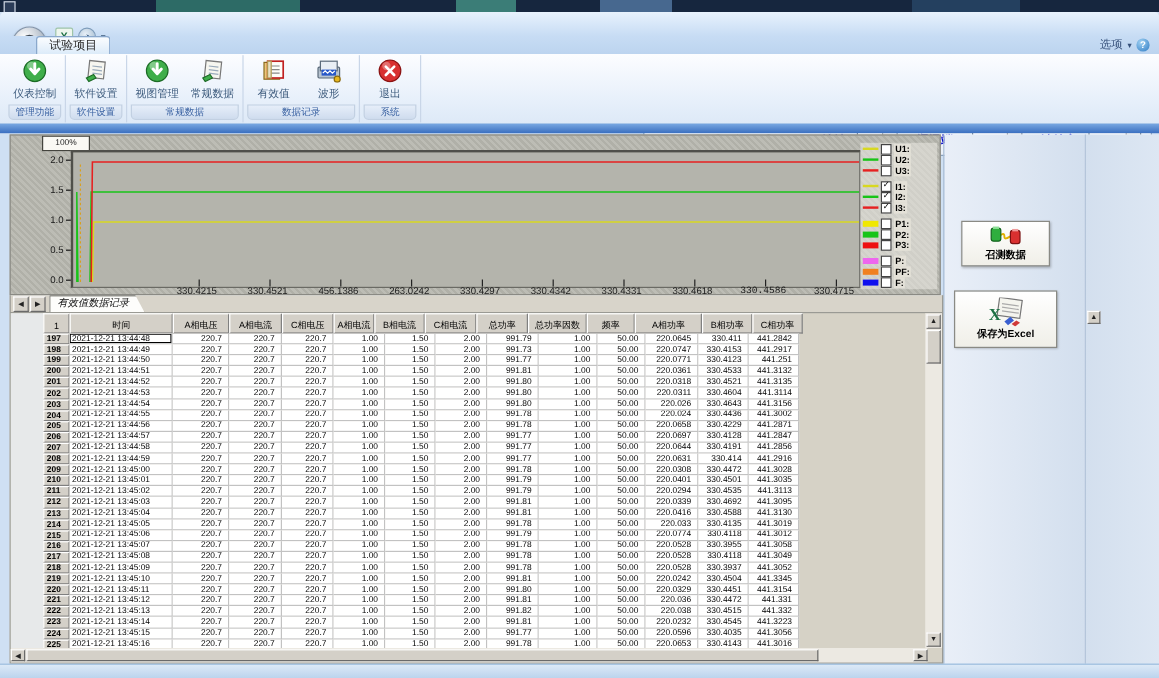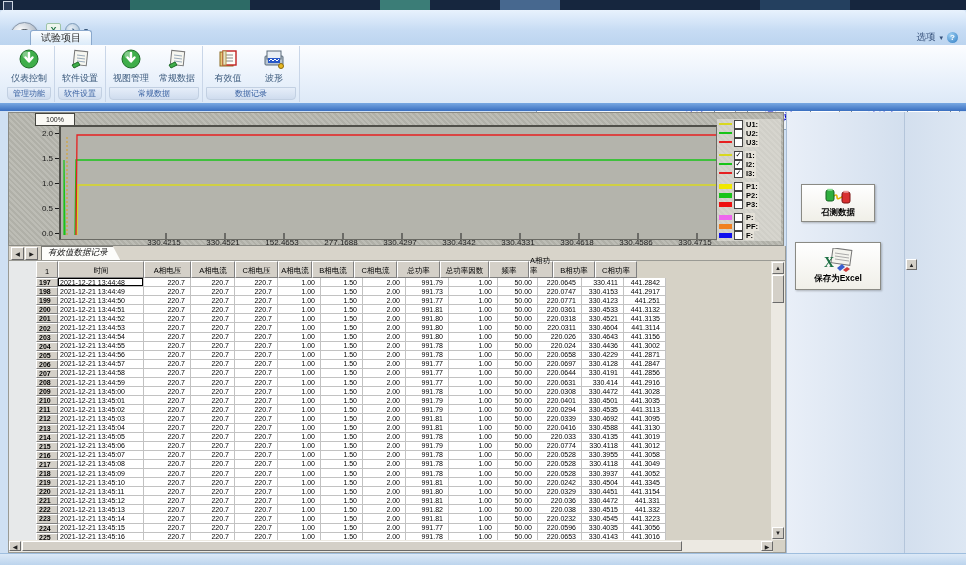--- a/index.html
+++ b/index.html
@@ -203,20 +203,35 @@
                   <rect x="4" y="2" width="14" height="8" fill="#e8eef4" stroke="#5a6a7a"></rect>
                   <rect x="5" y="9" width="12" height="5" fill="#2858c8"></rect>
                   <path d="M6 12 l2 -2 l2 2 l2 -2 l2 2 l2 -2" stroke="#fff" stroke-width="1" fill="none"></path>
                   <circle cx="18" cy="17" r="2.5" fill="#e8b820" stroke="#8a6a10"></circle>
                 </svg>
               </div>
               <div class="rlb">波形</div>
             </div>
           </div>
           <div class="glabel">数据记录</div>
+        </div>
+        <div class="rgroup">
+          <div class="rbtns">
+            <div class="rbtn">
+              <div class="ric">
+                <svg width="20" height="20" viewBox="0 0 20 20">
+                  <circle cx="10" cy="10" r="9" fill="#d83030" stroke="#8a1212"></circle>
+                  <circle cx="7" cy="6" r="3.5" fill="rgba(255,255,255,.3)"></circle>
+                  <path d="M6.5 6.5 L13.5 13.5 M13.5 6.5 L6.5 13.5" stroke="#fff" stroke-width="2.2" stroke-linecap="round"></path>
+                </svg>
+              </div>
+              <div class="rlb">退出</div>
+            </div>
+          </div>
+          <div class="glabel">系统</div>
         </div>
       </div>
     <div id="conn">
       <span class="radio sel"></span>
       <span>串口</span>
       <span class="radio"></span>
       <span>网口</span>
       <span class="blab" style="margin-left:8px;">地址:</span>
       <span class="ddl">
           <span class="dv">1</span>
@@ -266,27 +281,27 @@
         <div class="ylab" style="left: 22px; top: 66px;">1.0</div>
         <div class="ytick" style="left: 46px; top: 70px;"></div>
         <div class="ylab" style="left: 22px; top: 91px;">0.5</div>
         <div class="ytick" style="left: 46px; top: 95px;"></div>
         <div class="ylab" style="left: 22px; top: 116px;">0.0</div>
         <div class="ytick" style="left: 46px; top: 120px;"></div>
       </div>
     <div id="xaxis">
         <div class="xlab" style="left: 127px;">330.4215</div>
         <div class="xlab" style="left: 186px;">330.4521</div>
-        <div class="xlab" style="left: 245px;">152.4653</div>
-        <div class="xlab" style="left: 304px;">277.1688</div>
+        <div class="xlab" style="left: 245px;">456.1386</div>
+        <div class="xlab" style="left: 304px;">263.0242</div>
         <div class="xlab" style="left: 363px;">330.4297</div>
         <div class="xlab" style="left: 422px;">330.4342</div>
         <div class="xlab" style="left: 481px;">330.4331</div>
         <div class="xlab" style="left: 540px;">330.4618</div>
-        <div class="xlab" style="left: 599px;">330.4586</div>
+        <div class="xlab" style="left: 599px; font-family: Liberation Mono, monospace;">330.4586</div>
         <div class="xlab" style="left: 658px;">330.4715</div>
       </div>
     <div id="legend">
         <div class="litem">
           <div class="lsw" style="height: 2px; background: rgb(216, 216, 32);"></div>
           <div class="lcb"></div>
           <div class="llab">U1:</div>
         </div>
         <div class="litem">
           <div class="lsw" style="height: 2px; background: rgb(24, 196, 24);"></div>
@@ -392,21 +407,21 @@
           <div class="hcell" style="width: 86px;">时间</div>
           <div class="hcell" style="width: 47px;">A相电压</div>
           <div class="hcell" style="width: 44px;">A相电流</div>
           <div class="hcell" style="width: 43px;">C相电压</div>
           <div class="hcell" style="width: 34px;">A相电流</div>
           <div class="hcell" style="width: 42px;">B相电流</div>
           <div class="hcell" style="width: 43px;">C相电流</div>
           <div class="hcell" style="width: 43px;">总功率</div>
           <div class="hcell" style="width: 49px;">总功率因数</div>
           <div class="hcell" style="width: 40px;">频率</div>
-          <div class="hcell" style="width: 24px;">A相功率</div>
+          <div class="hcell" style="width: 56px;">A相功率</div>
           <div class="hcell" style="width: 42px;">B相功率</div>
           <div class="hcell" style="width: 42px;">C相功率</div>
         </div>
         <div class="drow">
           <div class="ncell" style="width: 22px;">197</div>
           <div class="dcell txt selcell" style="width: 86px;">2021-12-21 13:44:48</div>
           <div class="dcell num" style="width: 47px;">220.7</div>
           <div class="dcell num" style="width: 44px;">220.7</div>
           <div class="dcell num" style="width: 43px;">220.7</div>
           <div class="dcell num" style="width: 43px;">1.00</div>

